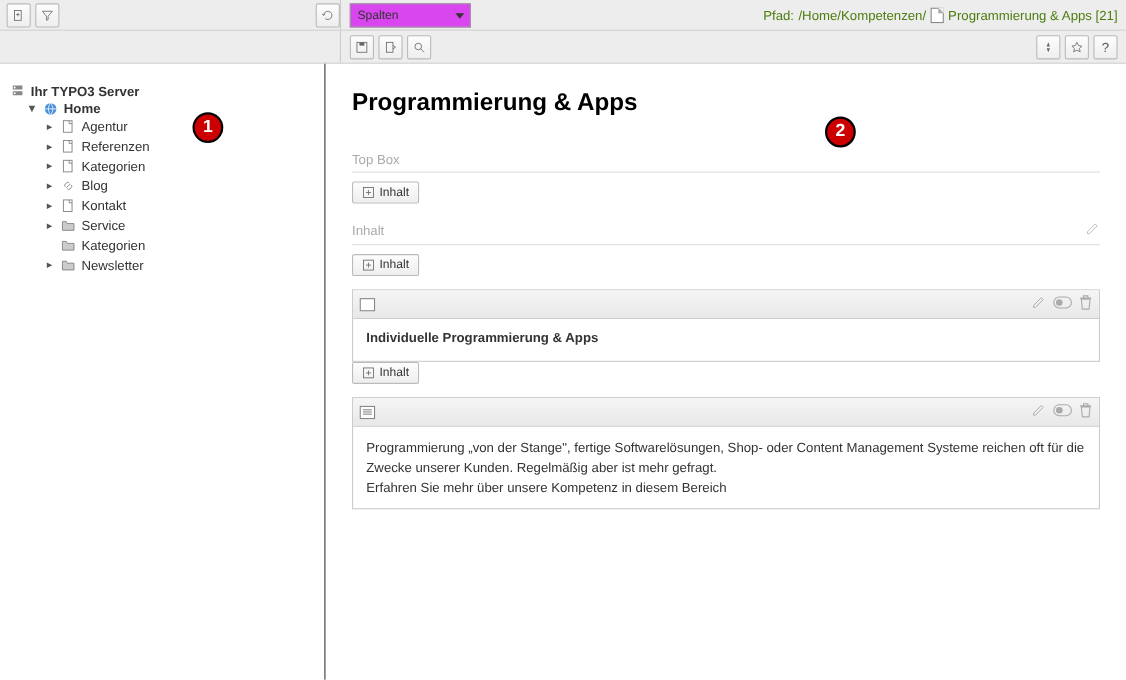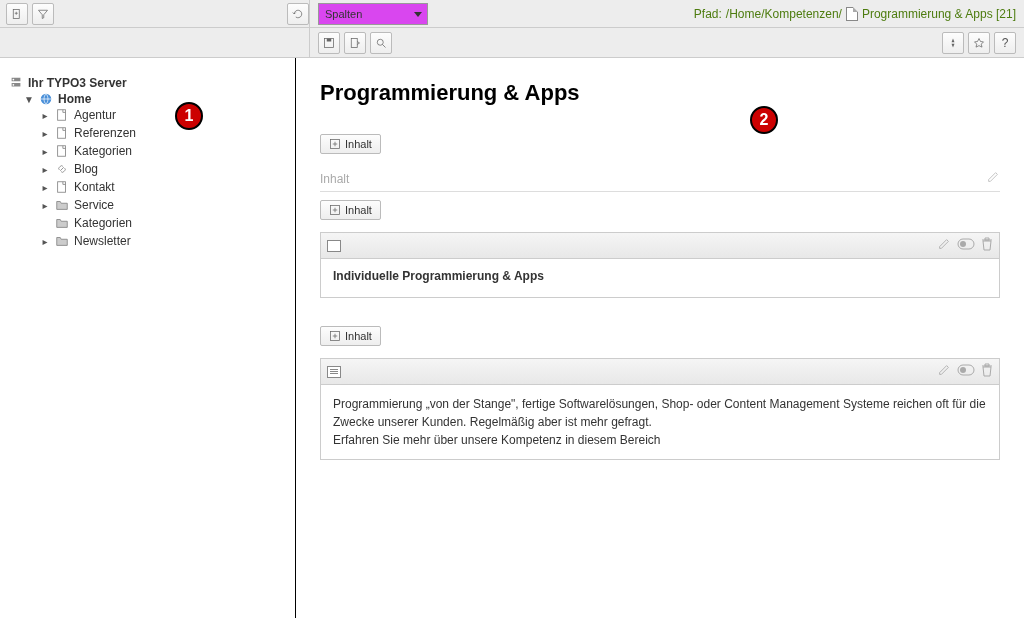--- a/index.html
+++ b/index.html
@@ -47,21 +47,21 @@
 
 
 h1.page-title { font-size: 22px; font-weight: bold; color: #000000; margin-bottom: 28px; font-family: Arial, sans-serif; }
 
 .section-label { color: #aaa; font-size: 12px; padding: 4px 0; border-bottom: 1px solid #ddd; margin-bottom: 8px; display: flex; justify-content: space-between; align-items: center; }
 .section-label .edit-col { color: #ccc; cursor: pointer; }
 
 .inhalt-btn { display: inline-flex; align-items: center; gap: 4px; border: 1px solid #bbb; background: linear-gradient(#fdfdfd,#eee); padding: 3px 8px; font-size: 11px; cursor: pointer; border-radius: 2px; margin-bottom: 12px; }
 .inhalt-btn svg { width: 12px; height: 12px; }
 
-.content-element { border: 1px solid #ccc; margin-bottom: 28px; background: #fff; }
+.content-element { border: 1px solid #ccc; margin-bottom: 0; background: #fff; }
 .ce-header { background: linear-gradient(#f5f5f5,#e8e8e8); border-bottom: 1px solid #ccc; height: 26px; display: flex; align-items: center; padding: 0 6px; justify-content: space-between; }
 .ce-header .ce-icon { width: 14px; height: 12px; border: 1px solid #888; background: #fff; display: inline-block; position: relative; }
 .ce-header .ce-icon.text::before { content:""; position:absolute; left:2px; top:2px; right:2px; height:1px; background:#888; box-shadow: 0 2px 0 #888, 0 4px 0 #888; }
 .ce-actions { display: flex; gap: 6px; align-items: center; }
 .ce-actions span { color: #bbb; cursor: pointer; font-size: 13px; }
 .ce-body { padding: 10px 12px; }
 .ce-title { font-weight: bold; font-size: 12px; margin-bottom: 4px; }
 .ce-text { font-size: 12px; color: #333; line-height: 1.5; }
 
 
@@ -268,20 +268,23 @@
             </ul>
           </li>
         </ul>
       </li>
     </ul>
   </div>
 
   <div class="content">
     <h1 class="page-title">Programmierung &amp; Apps</h1>
 
+    <div class="section-label">
+      <span>Top Box</span>
+    </div>
     <div class="inhalt-btn">
       <svg viewBox="0 0 16 16">
           <rect x="2" y="2" width="12" height="12" fill="none" stroke="#666"></rect>
           <path d="M8 5v6M5 8h6" stroke="#666"></path>
         </svg>
       <span>Inhalt</span>
     </div>
 
     <div class="section-label">
       <span>Inhalt</span>

